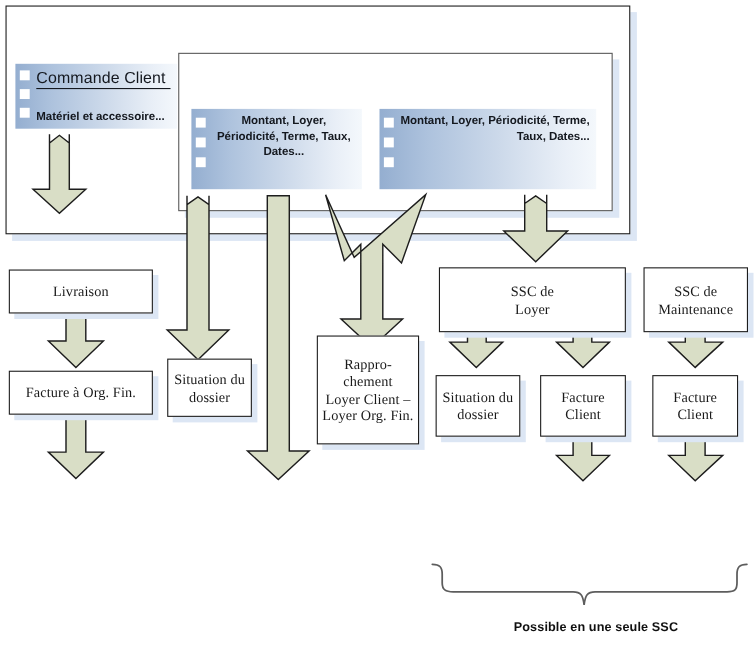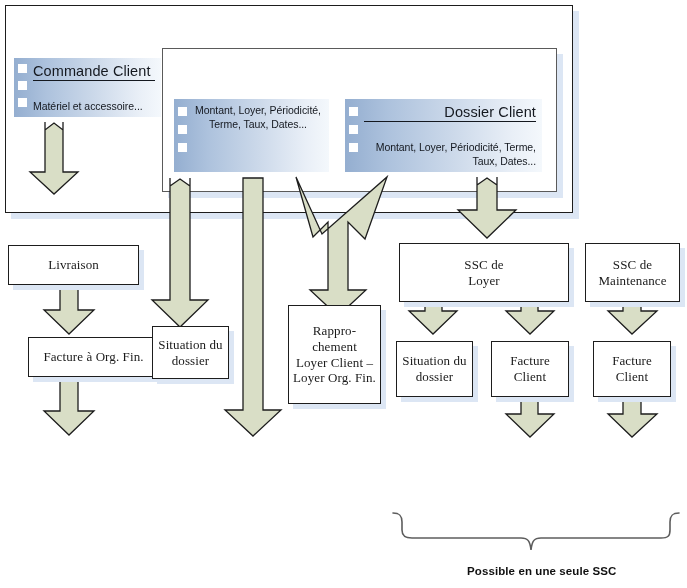--- a/index.html
+++ b/index.html
@@ -85,20 +85,21 @@
     border-bottom: 1.3px solid #14181f;
     padding-bottom: 1px;
     margin-bottom: 19px;
     letter-spacing: .1px;
   }
   .dc-sub {
     font-size: 10.5px;
     color: #14181f;
     line-height: 1.33;
     letter-spacing: -.05px;
+    font-weight: bold;
   }
   .ta-left   { text-align: left; }
   .ta-right  { text-align: right; }
   .ta-center { text-align: center; }
 
   
   #arrows {
     position: absolute;
     left: 0; top: 0;
     width: 687px; height: 588px;
@@ -157,21 +158,20 @@
     <div class="body ta-center">
       <div class="dc-sub">Montant, Loyer, Périodicité, Terme, Taux, Dates...</div>
     </div>
   </div>
 
   <div class="datacard" style="left:345px; top:99px; width:197px; height:73px;">
     <span class="perf" style="top:8px;"></span>
     <span class="perf" style="top:26px;"></span>
     <span class="perf" style="top:44px;"></span>
     <div class="body ta-right">
-      <div class="dc-title">Dossier Client</div>
       <div class="dc-sub">Montant, Loyer, Périodicité, Terme, Taux, Dates...</div>
     </div>
   </div>
 
   <svg id="arrows" viewBox="0 0 687 588" width="687" height="588">
 
     <path class="arrow-shape" d="M 45,182 L 45,190 L 54,183 L 63,190 L 63,182
          L 63,232 L 78,232 L 54,254 L 30,232 L 45,232 Z" transform="translate(0,-60)"></path>
 
     <path class="arrow-shape" d="M 60,285 L 78,285 L 78,310 L 94,310 L 69,334 L 44,310 L 60,310 Z"></path>
@@ -219,21 +219,21 @@
          L 661,538
          C 668,538 670,536 670,530
          L 670,522
          C 670,516 672,513 679,513"></path>
   </svg>
 
   <div class="abs pbox" style="left:8px; top:245px; width:131px; height:40px;">
     <span>Livraison</span>
   </div>
 
-  <div class="abs pbox" style="left:8px; top:337px; width:131px; height:40px;margin-left:20px;">
+  <div class="abs pbox" style="left:8px; top:337px; width:131px; height:40px;">
     <span>Facture à Org. Fin.</span>
   </div>
 
   <div class="abs pbox" style="left:152px; top:326px; width:77px; height:53px; flex-direction:column;">
     <span>Situation du</span>
     <span>dossier</span>
   </div>
 
   <div class="abs pbox" style="left:288px; top:305px; width:93px; height:99px; flex-direction:column;">
     <span>Rappro-</span>

